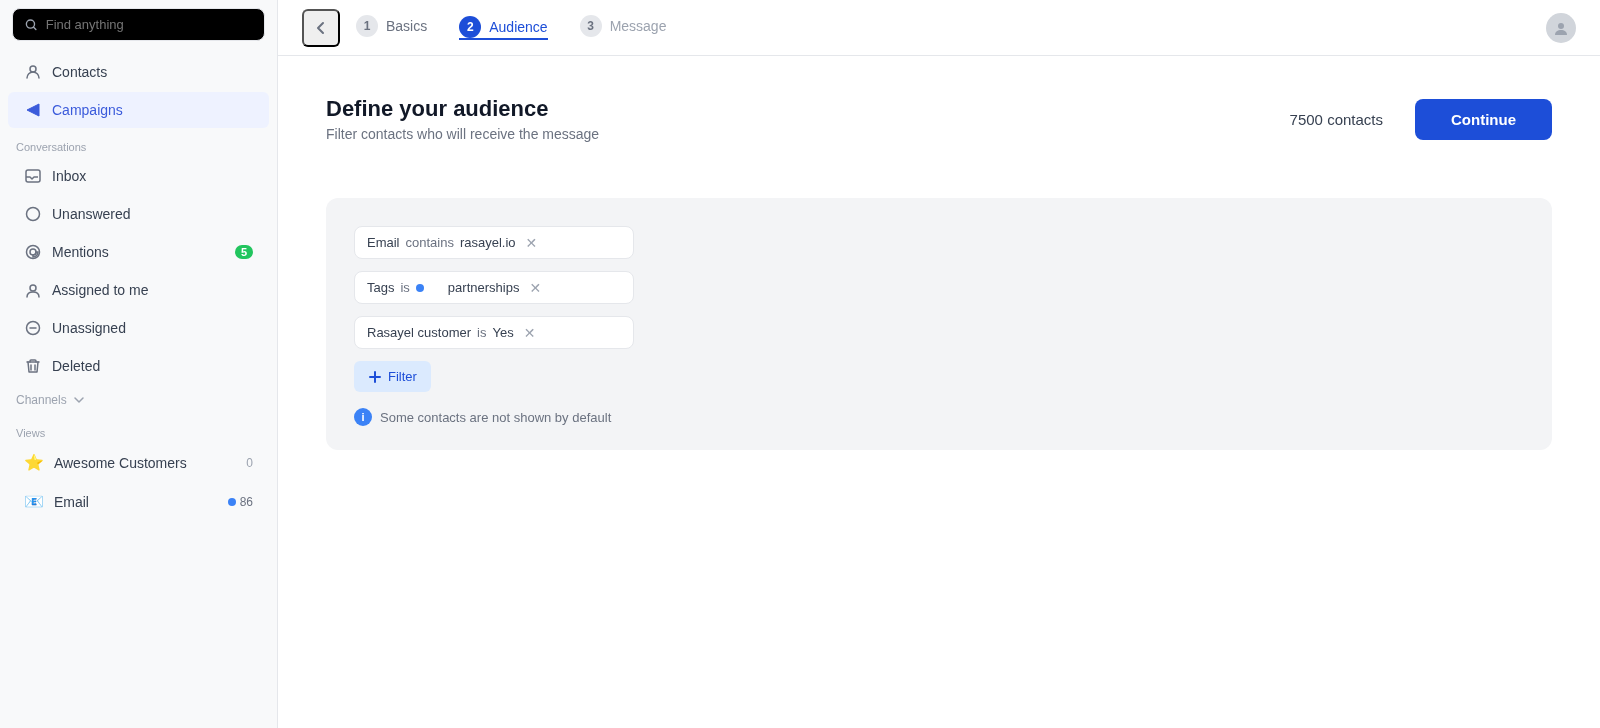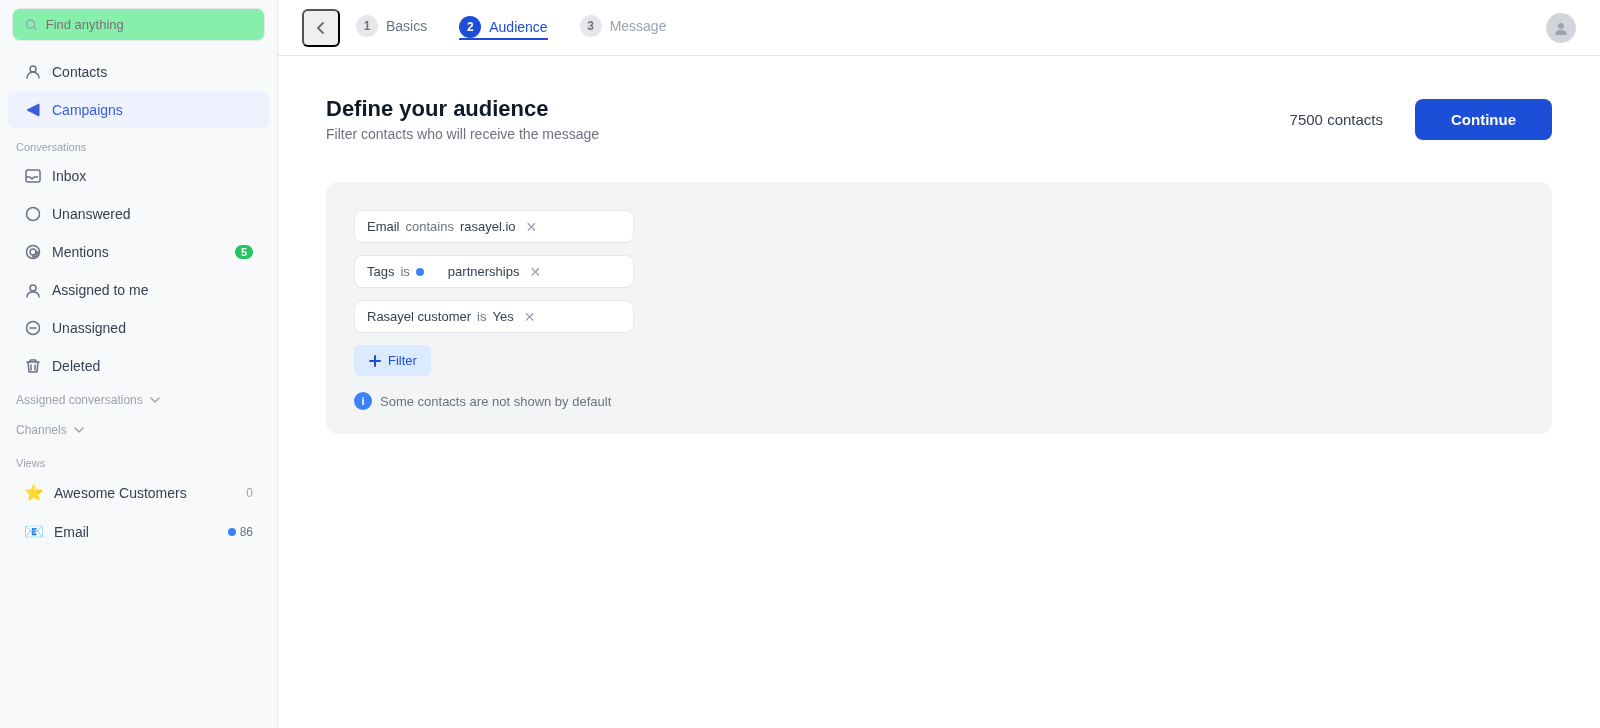--- a/index.html
+++ b/index.html
@@ -42,21 +42,21 @@
 
     .sidebar-dot {
       width: 8px;
       height: 8px;
       background: #d1d5db;
       border-radius: 50%;
     }
 
     .search-box {
       margin: 8px 12px 12px;
-      background: #86efac;
+      background: #000000;
       border: 1px solid #e5e7eb;
       border-radius: 8px;
       display: flex;
       align-items: center;
       padding: 8px 12px;
       gap: 8px;
     }
 
     .search-box input {
       border: none;
@@ -213,21 +213,21 @@
     .content {
       flex: 1;
       padding: 40px 48px;
       overflow-y: auto;
     }
 
     .page-header {
       display: flex;
       align-items: center;
       justify-content: space-between;
-      margin-bottom: 40px;
+      margin-bottom: 56px;
     }
 
     .page-title {
       font-size: 22px;
       font-weight: 700;
       color: #111827;
     }
 
     .page-subtitle {
       font-size: 14px;
@@ -436,26 +436,20 @@
   </div>
 
   <div class="sidebar-nav-item">
     <svg width="18" height="18" viewBox="0 0 18 18" fill="none">
       <polyline points="3,5 5,5 15,5" stroke="#6b7280" stroke-width="1.5" stroke-linecap="round"></polyline>
       <path d="M6 5V4a1 1 0 011-1h4a1 1 0 011 1v1M7 8v5M11 8v5M4 5l1 10h8l1-10" stroke="#6b7280" stroke-width="1.5" stroke-linecap="round" stroke-linejoin="round"></path>
     </svg>
     <span>Deleted</span>
   </div>
 
-  <div class="sidebar-collapser">
-    <span>Assigned conversations</span>
-    <svg width="12" height="12" viewBox="0 0 12 12" fill="none">
-      <path d="M2 4l4 4 4-4" stroke="#9ca3af" stroke-width="1.5" stroke-linecap="round" stroke-linejoin="round"></path>
-    </svg>
-  </div>
 
   <div class="sidebar-collapser">
     <span>Channels</span>
     <svg width="12" height="12" viewBox="0 0 12 12" fill="none">
       <path d="M2 4l4 4 4-4" stroke="#9ca3af" stroke-width="1.5" stroke-linecap="round" stroke-linejoin="round"></path>
     </svg>
   </div>
 
   <div class="sidebar-section-label">Views</div>
 

